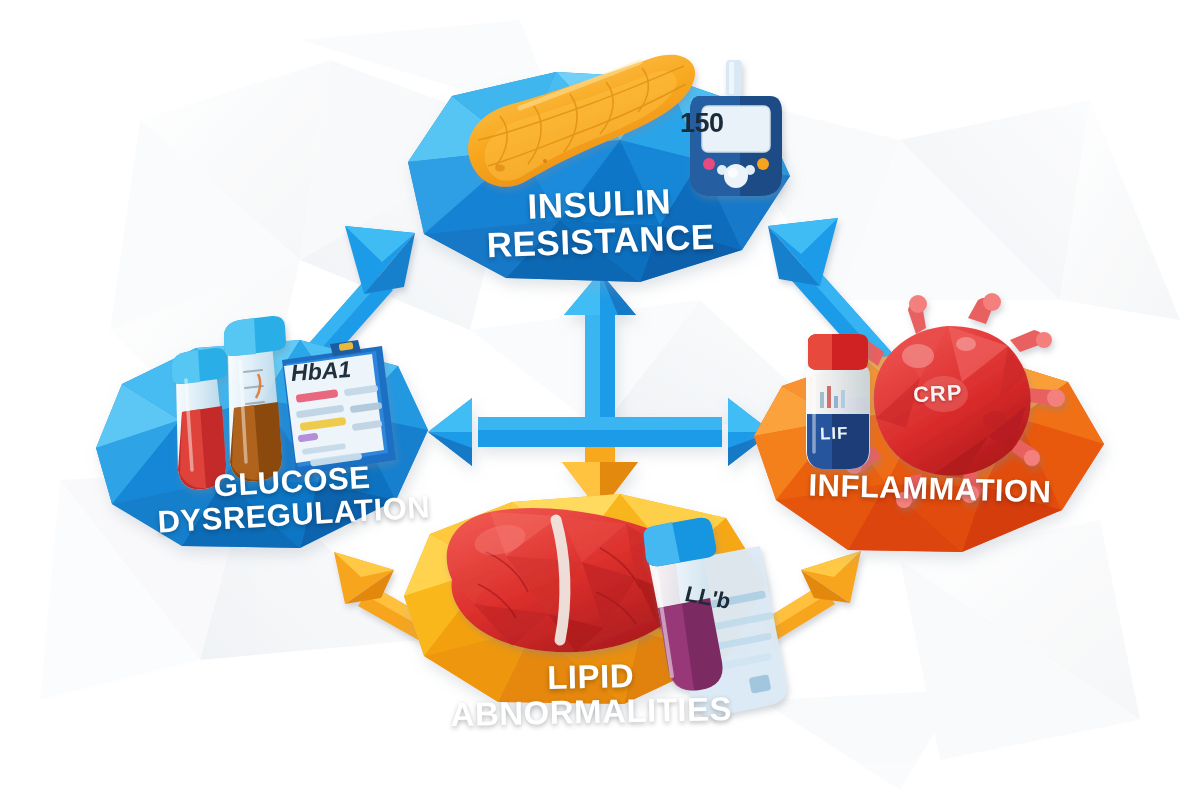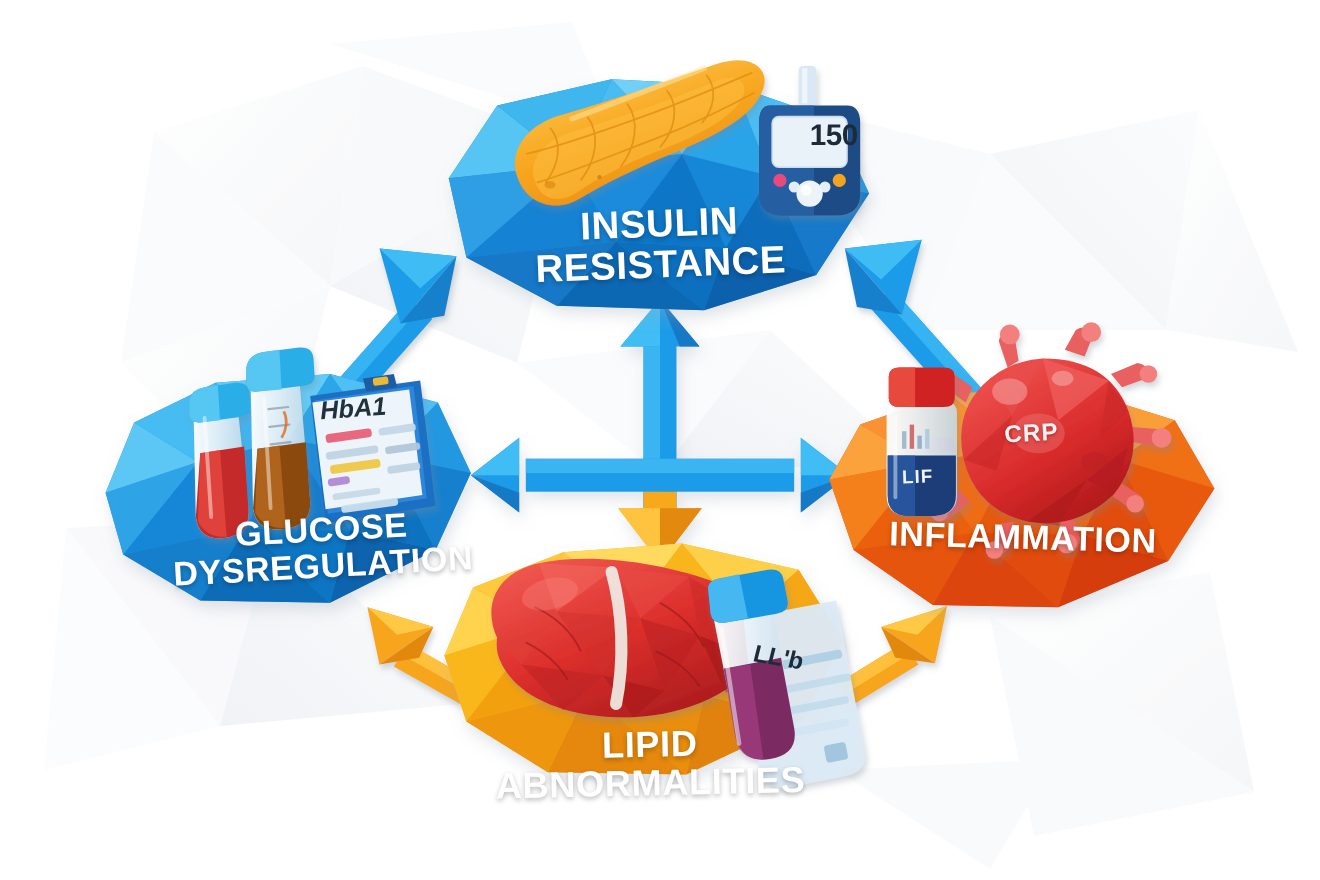--- a/index.html
+++ b/index.html
@@ -49,23 +49,23 @@
     font-size: 31px;
     transform: rotate(1.6deg);
   }
   #label-lipid {
     left: 436px; top: 660px; width: 310px;
     font-size: 33px;
     transform: rotate(-1.2deg);
   }
   .meter-value {
     position: absolute;
-    left: 728px; top: 108px;
+    left: 680px; top: 108px;
     width: 60px;
-    text-align: center;
+    text-align: left;
     font-family: "Liberation Sans", sans-serif;
     font-weight: bold;
     font-size: 27px;
     color: #1b2b3a;
     letter-spacing: -0.5px;
     pointer-events: none;
   }
   .vial-text {
     position: absolute;
     font-family: "Liberation Sans", sans-serif;

